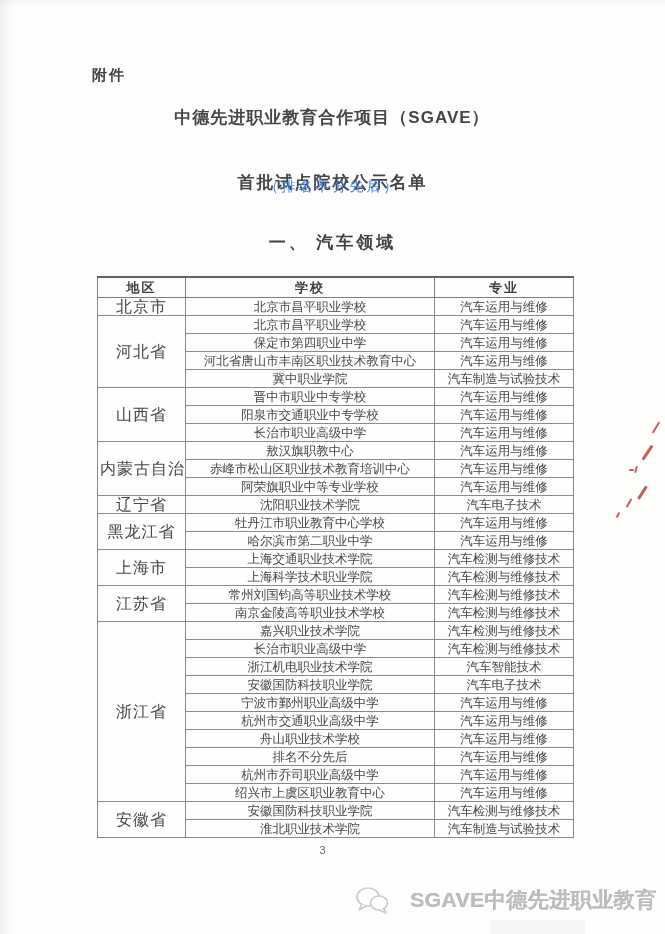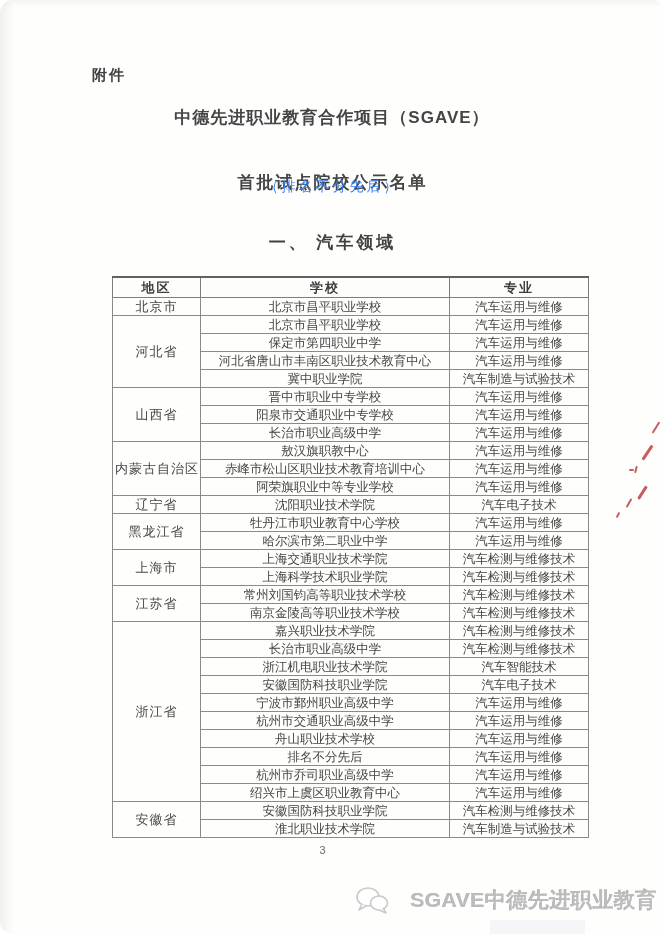--- a/index.html
+++ b/index.html
@@ -3,21 +3,20 @@
 <meta charset="utf-8">
 <style>
   html,body{margin:0;padding:0;background:#ffffff;}
   .page{
     position:relative;
     width:665px;height:934px;
     background:#fefefd;
     font-family:"Liberation Sans","DejaVu Sans",sans-serif;
     color:#474747;
     overflow:hidden;
-    border-radius:13px;
   }
   
   .page::before{
     content:"";position:absolute;left:0;top:0;width:14px;height:100%;
     background:linear-gradient(to right, rgba(120,120,120,0.10), rgba(120,120,120,0));
     pointer-events:none;
   }
   .page::after{
     content:"";position:absolute;left:0;top:0;width:100%;height:8px;
     background:linear-gradient(to bottom, rgba(120,120,120,0.07), rgba(120,120,120,0));
@@ -38,21 +37,21 @@
   .subtitle{
     position:absolute;left:0;right:0;top:178px;text-align:center;
     font-family:"Liberation Serif","DejaVu Serif",serif;
     font-size:14px;color:#3b82f6;letter-spacing:3px;
   }
   .section-heading{
     position:absolute;left:0;right:0;top:231px;text-align:center;
     font-size:17px;font-weight:bold;color:#424242;letter-spacing:3px;
   }
   table.roster{
-    position:absolute;left:112px;top:276px;
+    position:absolute;left:97px;top:276px;
     width:476px;
     border-collapse:collapse;table-layout:fixed;
     font-size:12.5px;color:#454545;
     border:1.5px solid #6c6c6c;
     padding-left:9px;
   }
   table.roster col.c-region{width:88px;}
   table.roster col.c-school{width:249px;}
   table.roster col.c-major{width:139px;}
   table.roster th{
@@ -62,21 +61,21 @@
     text-align:center;letter-spacing:2px;
     background:#fdfdfc;
   }
   table.roster td{
     border:1px solid #8a8a8a;
     height:17px;line-height:16px;padding:0 2px;
     text-align:center;vertical-align:middle;
     white-space:nowrap;overflow:hidden;
     background:transparent;
   }
-  table.roster td.region{font-size:13px;color:#474747;letter-spacing:1px;margin-top:16px;}
+  table.roster td.region{font-size:16px;color:#474747;letter-spacing:1px;margin-top:16px;}
   .page-number{
     position:absolute;left:0;right:20px;top:844px;text-align:center;
     font-size:11px;color:#6b6b6b;
   }
   .footer-brand{
     position:absolute;right:8px;top:884px;
     display:flex;align-items:center;gap:21px;
   }
   .footer-brand .brand-text{
     font-size:21px;font-weight:bold;letter-spacing:0.5px;

